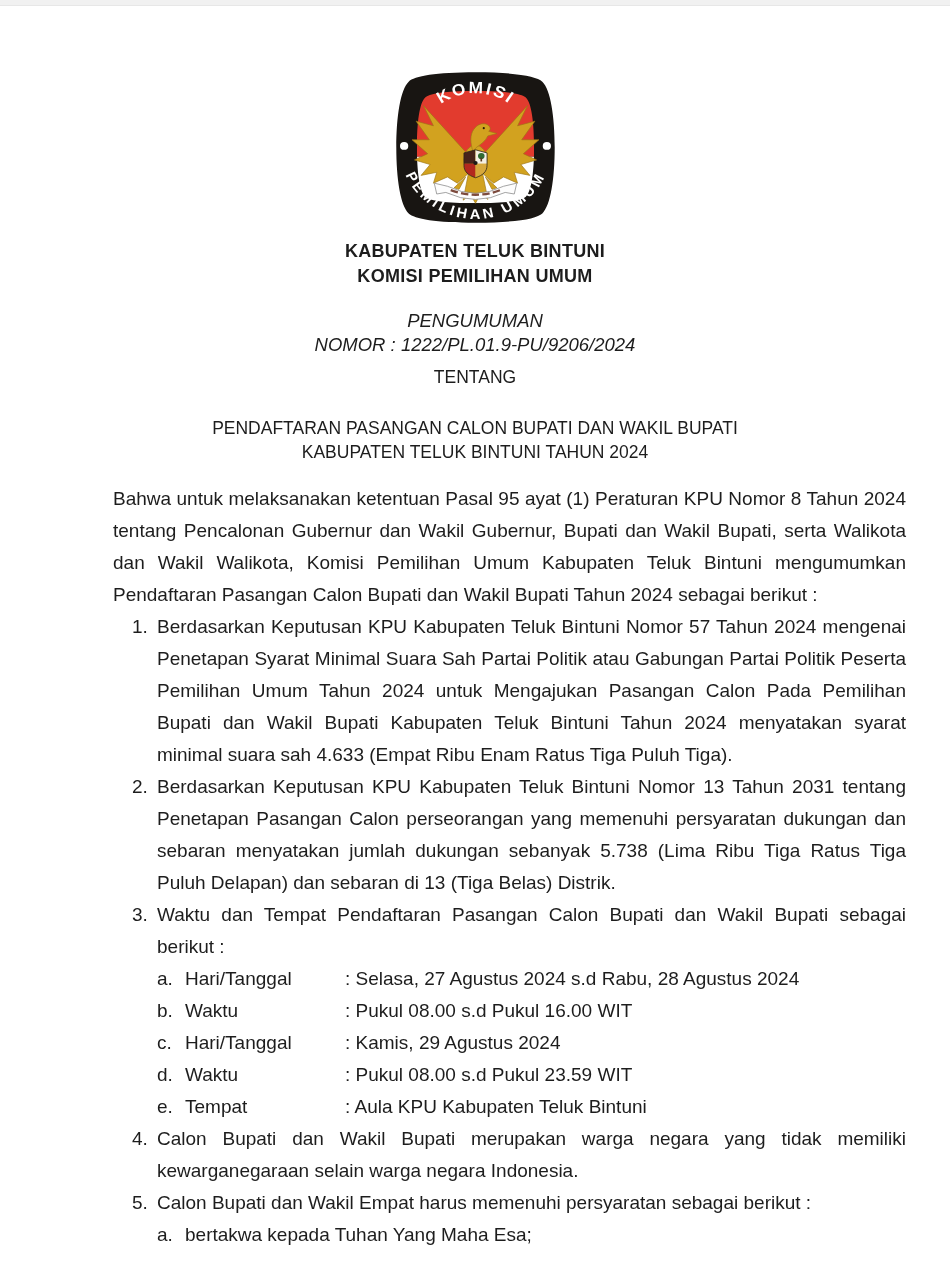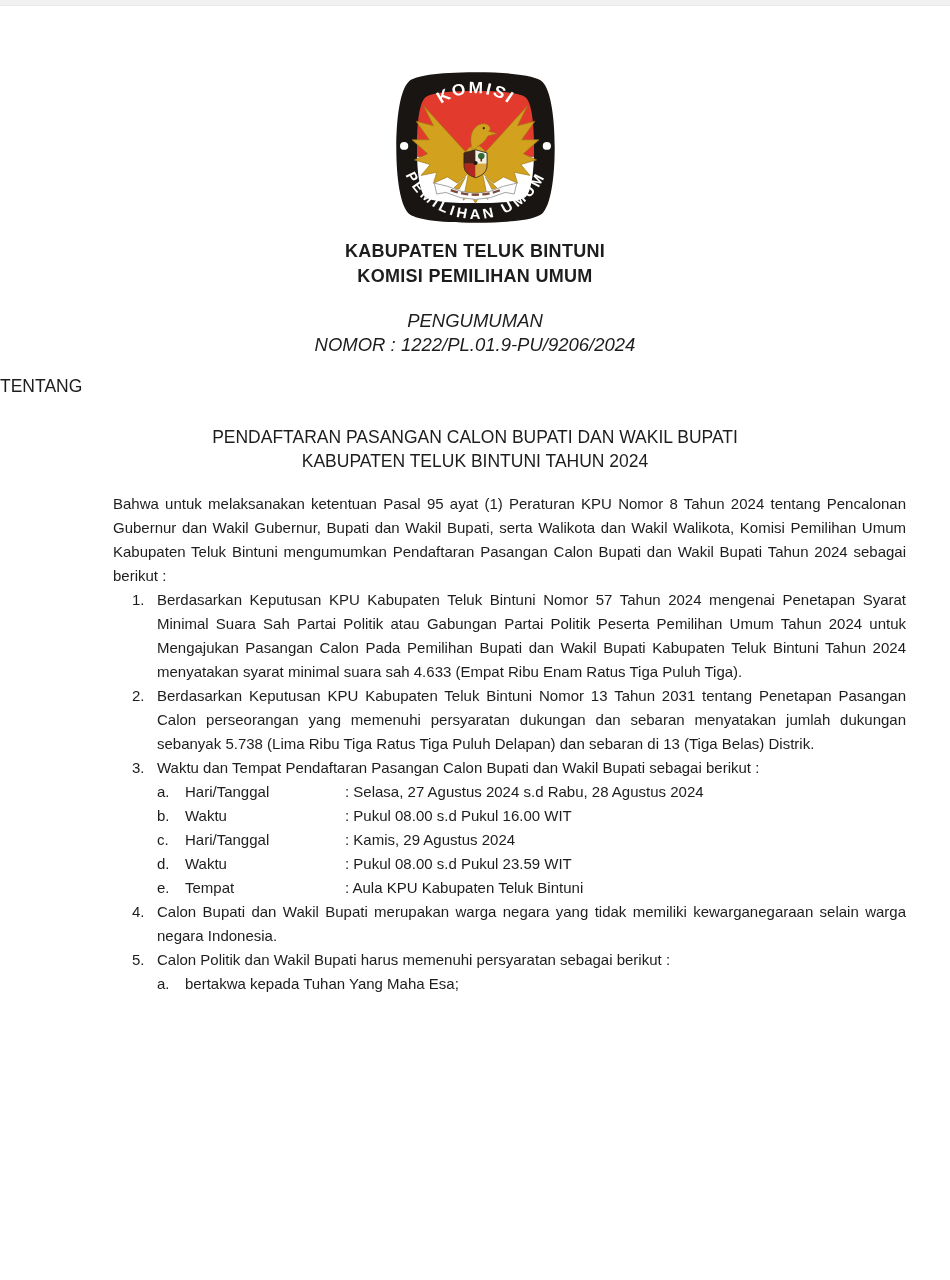--- a/index.html
+++ b/index.html
@@ -10,23 +10,23 @@
     background:#ffffff;
     font-family:"Liberation Sans", sans-serif;
     color:#1d1d1d;
     overflow:hidden;
   }
   .top-strip { height:6px; background:#f1f1f1; border-bottom:1px solid #e7e7e7; }
   .logo-wrap { width:165px; margin:64px auto 0; }
   .logo-wrap svg { display:block; }
   .org-name { margin-top:14px; text-align:center; font-weight:bold; font-size:18px; line-height:25px; letter-spacing:0.3px; }
   .doc-meta { margin-top:20px; text-align:center; font-size:18.5px; line-height:24px;font-style:italic; }
-  .about { margin-top:17px; text-align:left; font-size:17.5px; line-height:24px; }
+  .about { margin-top:8px; text-align:center; font-size:17.5px; line-height:24px; }
   .doc-title { margin-top:27px; text-align:center; font-size:17.5px; line-height:24px; }
-  .content { padding:0 44px 0 113px; font-size:15px; line-height:24px; }
+  .content { padding:0 44px 0 113px; font-size:19px; line-height:32px; }
   .intro { margin-top:19px; text-align:justify; }
   .olist { margin:0; }
   .list-item { position:relative; padding-left:44px; text-align:justify; }
   .item-num { position:absolute; left:19px; top:0; }
   .sub-row { display:flex; text-align:left; }
   .s-letter { width:28px; flex:0 0 28px; }
   .s-label { width:160px; flex:0 0 160px; }
   .s-value { flex:1; }
 </style>
 </head>
@@ -156,21 +156,21 @@
         </div>
       </div>
 
       <div class="list-item">
         <span class="item-num">4.</span>
         <span>Calon Bupati dan Wakil Bupati merupakan warga negara yang tidak memiliki kewarganegaraan selain warga negara Indonesia.</span>
       </div>
 
       <div class="list-item">
         <span class="item-num">5.</span>
-        <span>Calon Politik dan Wakil Bupati harus memenuhi persyaratan sebagai berikut :</span>
+        <span>Calon Bupati dan Wakil Empat harus memenuhi persyaratan sebagai berikut :</span>
         <div class="sub-row">
           <span class="s-letter">a.</span>
           <span class="s-value">bertakwa kepada Tuhan Yang Maha Esa;</span>
         </div>
       </div>
 
     </div>
   </div>
 </div>
 

